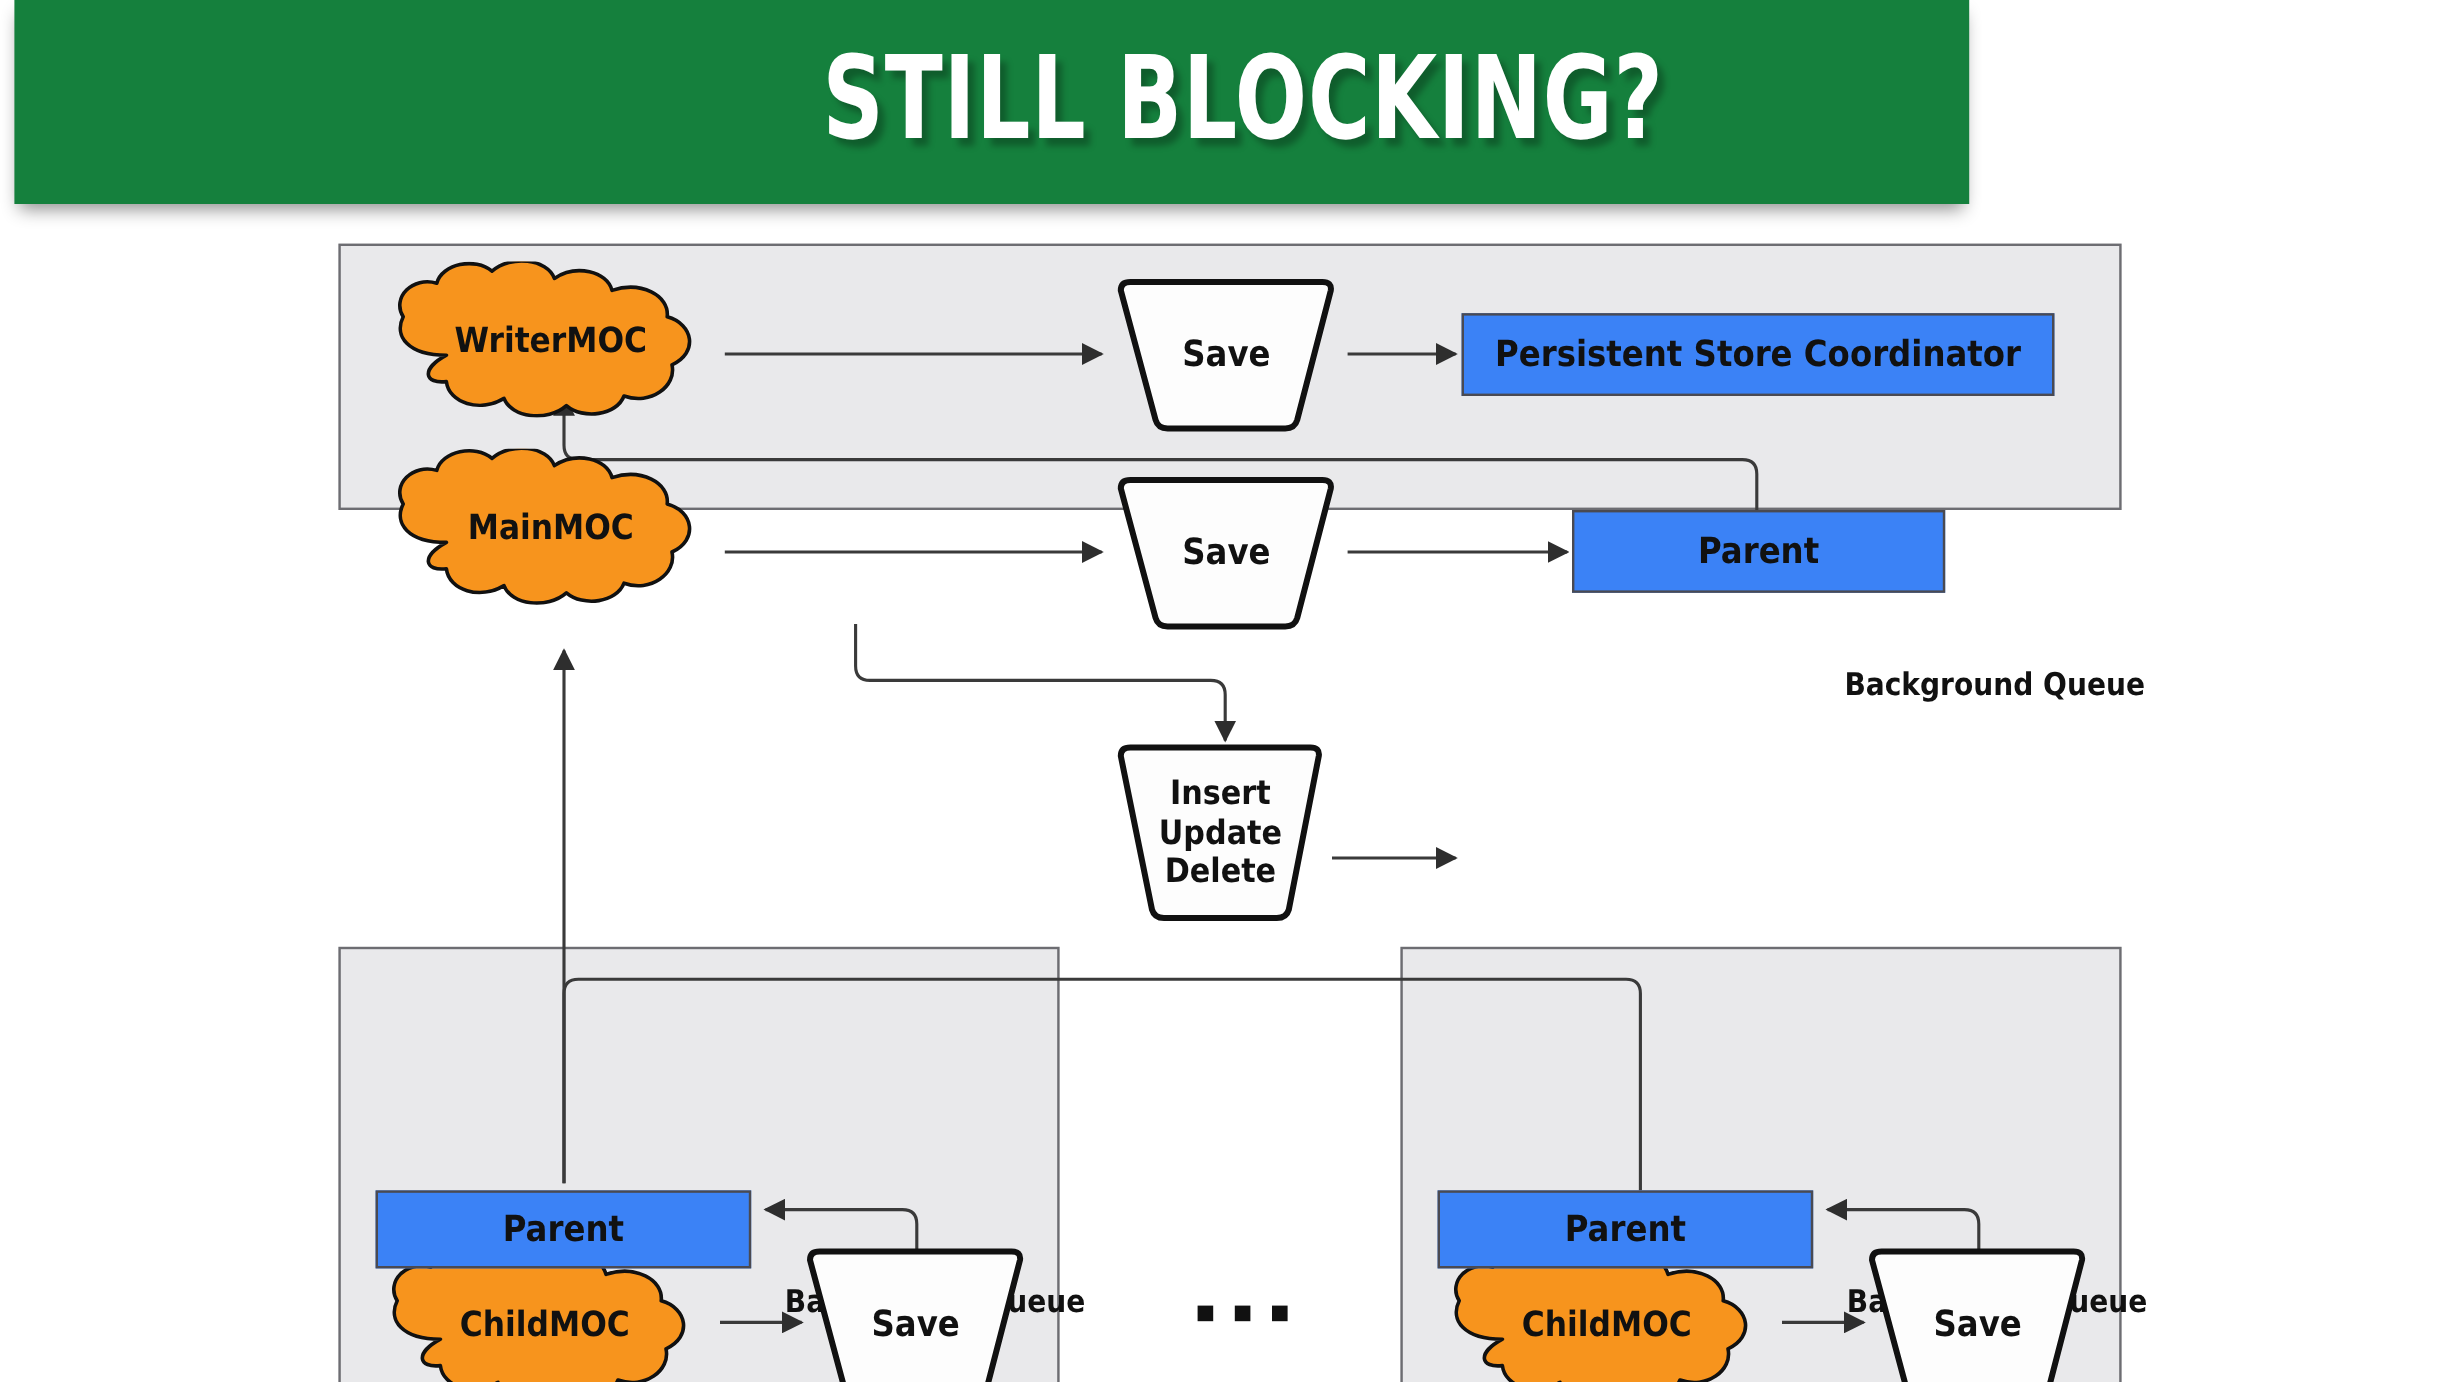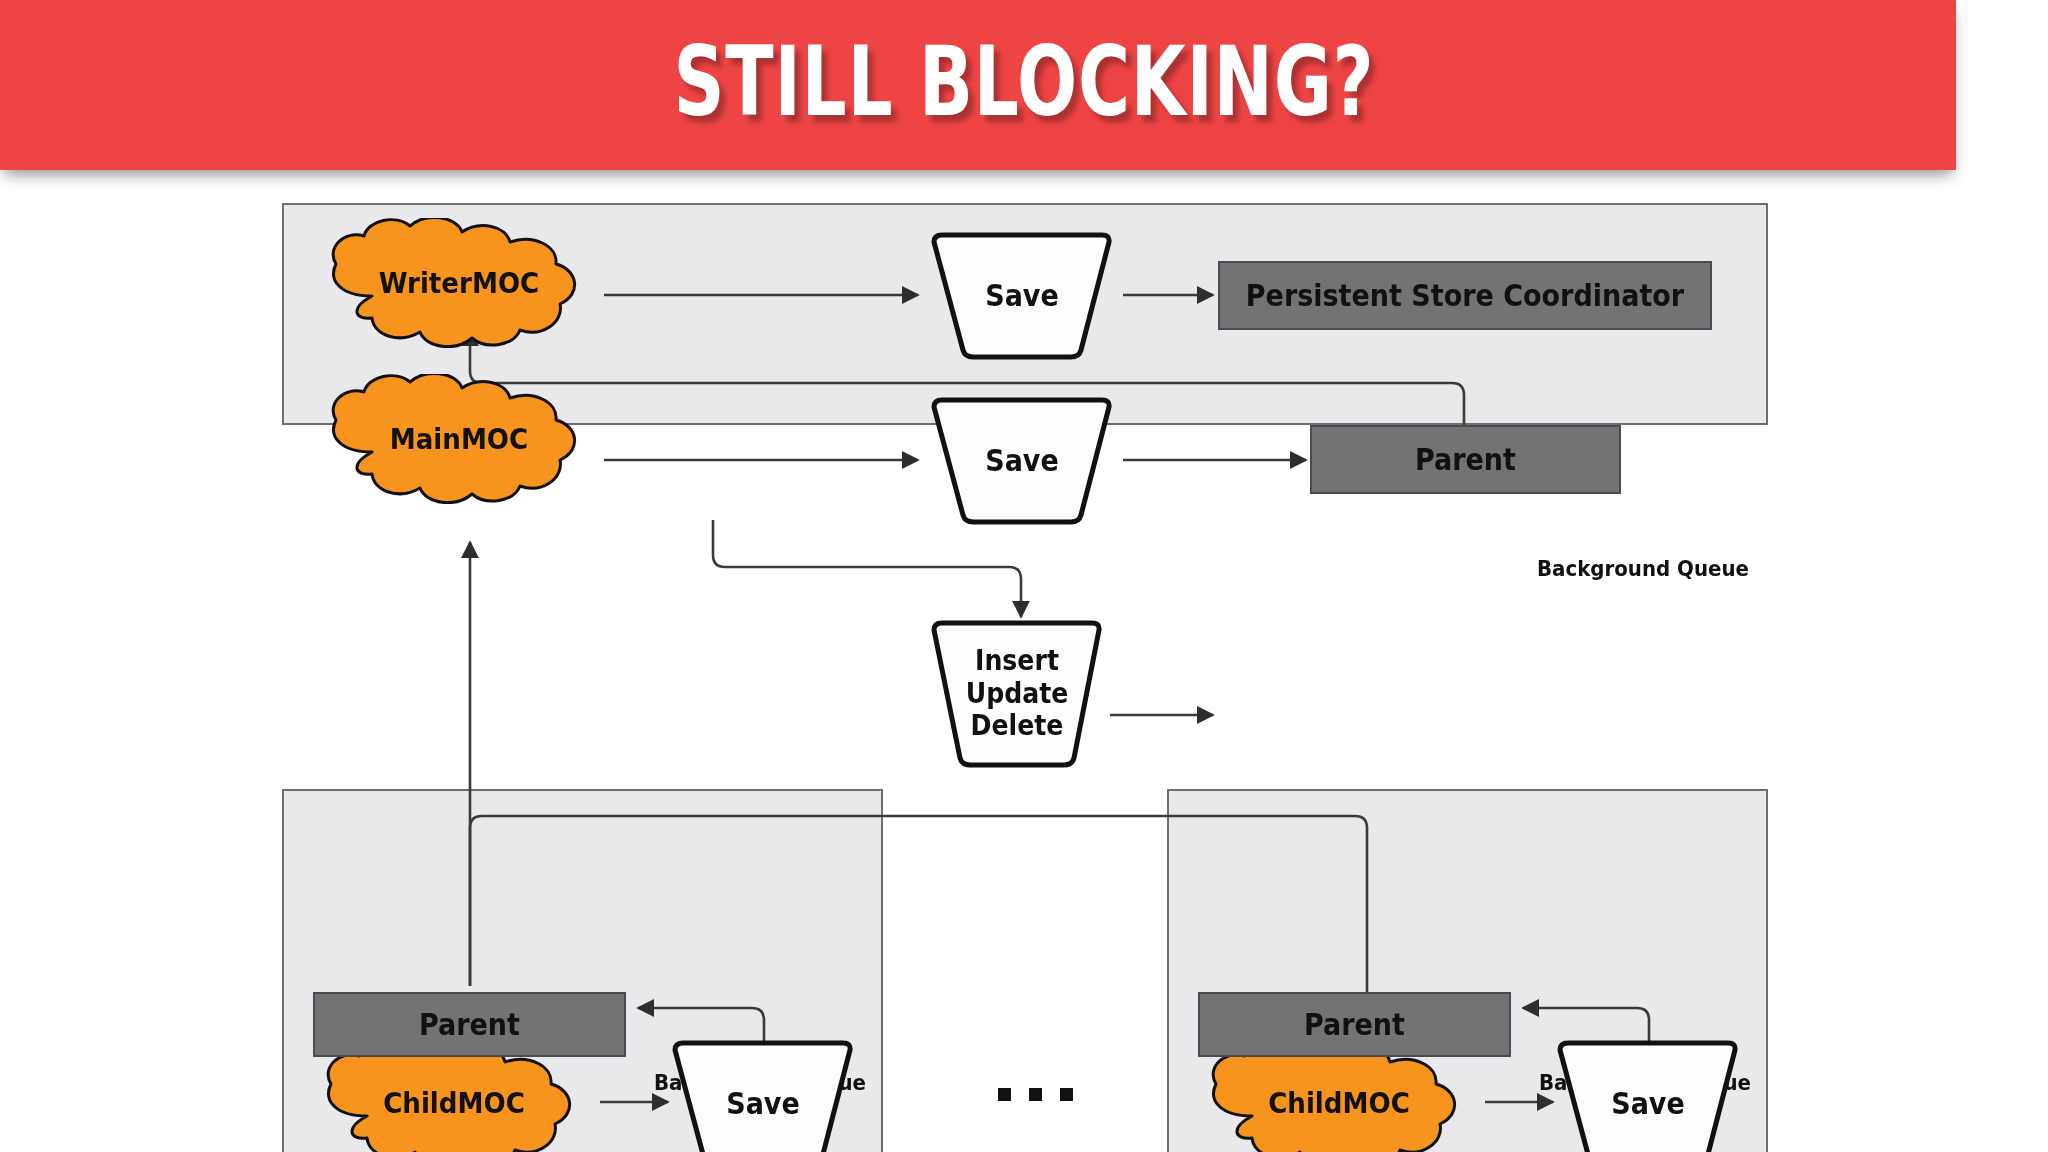--- a/index.html
+++ b/index.html
@@ -11,24 +11,24 @@
     width: 2048px;
     height: 1152px;
     overflow: hidden;
     font-family: "DejaVu Sans", sans-serif;
     position: relative;
   }
 
   
   .title-bar {
     position: absolute;
-    left: 0; top: 0;
-    width: 1956px;
+    left: 12px; top: 0;
+    width: 1629px;
     height: 170px;
-    background: #ef4444;
+    background: #15803d;
     box-shadow: 0 8px 14px -4px rgba(0,0,0,0.45);
     z-index: 5;
   }
   .title-text {
     position: absolute;
     left: 0; top: 0;
     width: 2048px;
     height: 170px;
     line-height: 165px;
     text-align: center;
@@ -61,21 +61,21 @@
   .queue-panel {
     position: absolute;
     background: #e9e9eb;
     border: 2px solid #6d6d72;
     box-sizing: border-box;
   }
   .queue-label {
     position: absolute;
     font-family: "DejaVu Sans Condensed", "Liberation Sans Narrow", "Liberation Sans", sans-serif;
     font-weight: bold;
-    font-size: 22px;
+    font-size: 26px;
     color: #111111;
     white-space: nowrap;
   }
 
   
   .cloud {
     position: absolute;
   }
   .cloud svg { display: block; }
   .cloud-label {
@@ -113,21 +113,21 @@
     font-size: 30px;
     color: #111111;
     line-height: 1.16;
     text-align: left;
     pointer-events: none;
   }
 
   
   .rect-node {
     position: absolute;
-    background: #737373;
+    background: #3b82f6;
     border: 2px solid #4a4a52;
     box-sizing: border-box;
     display: flex;
     align-items: center;
     justify-content: center;
     font-family: "DejaVu Sans Condensed", "Liberation Sans Narrow", "Liberation Sans", sans-serif;
     font-weight: bold;
     font-size: 30px;
     color: #111111;
     white-space: nowrap;

